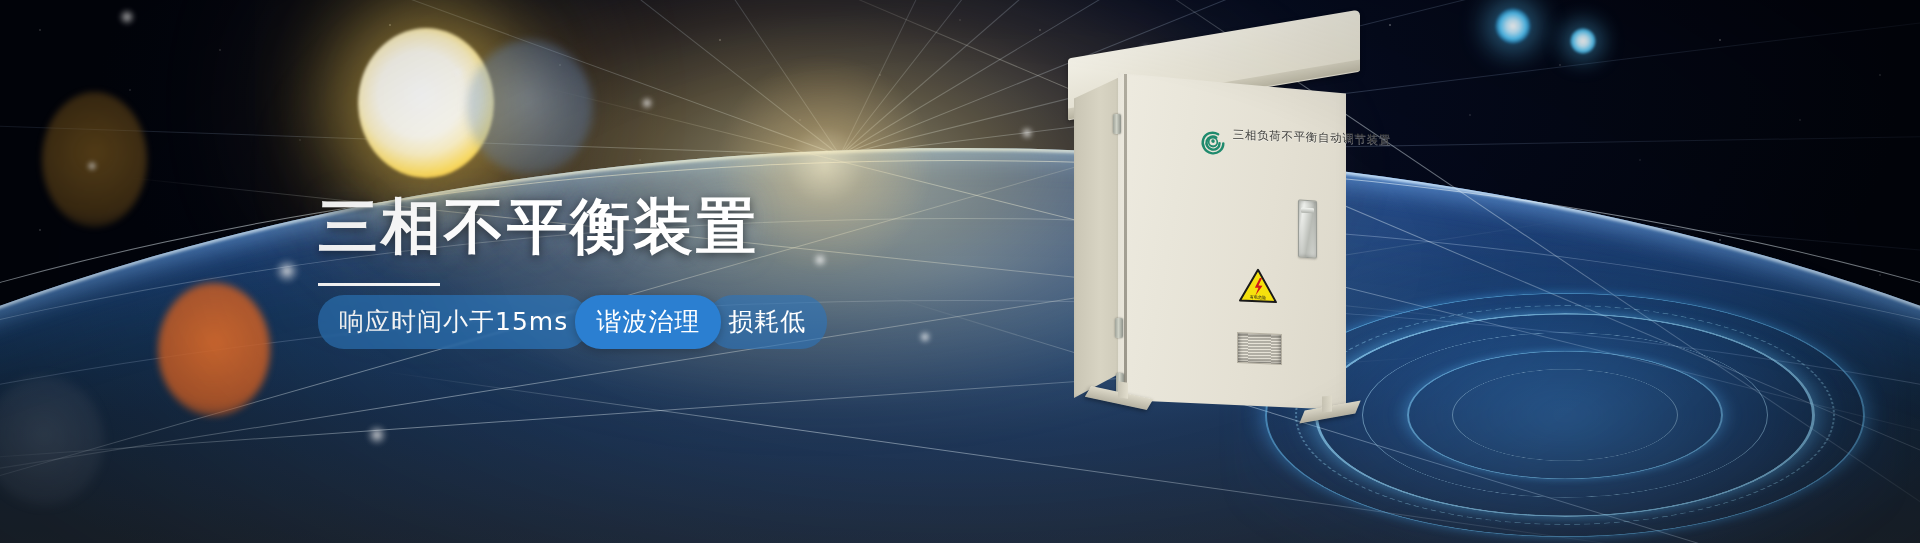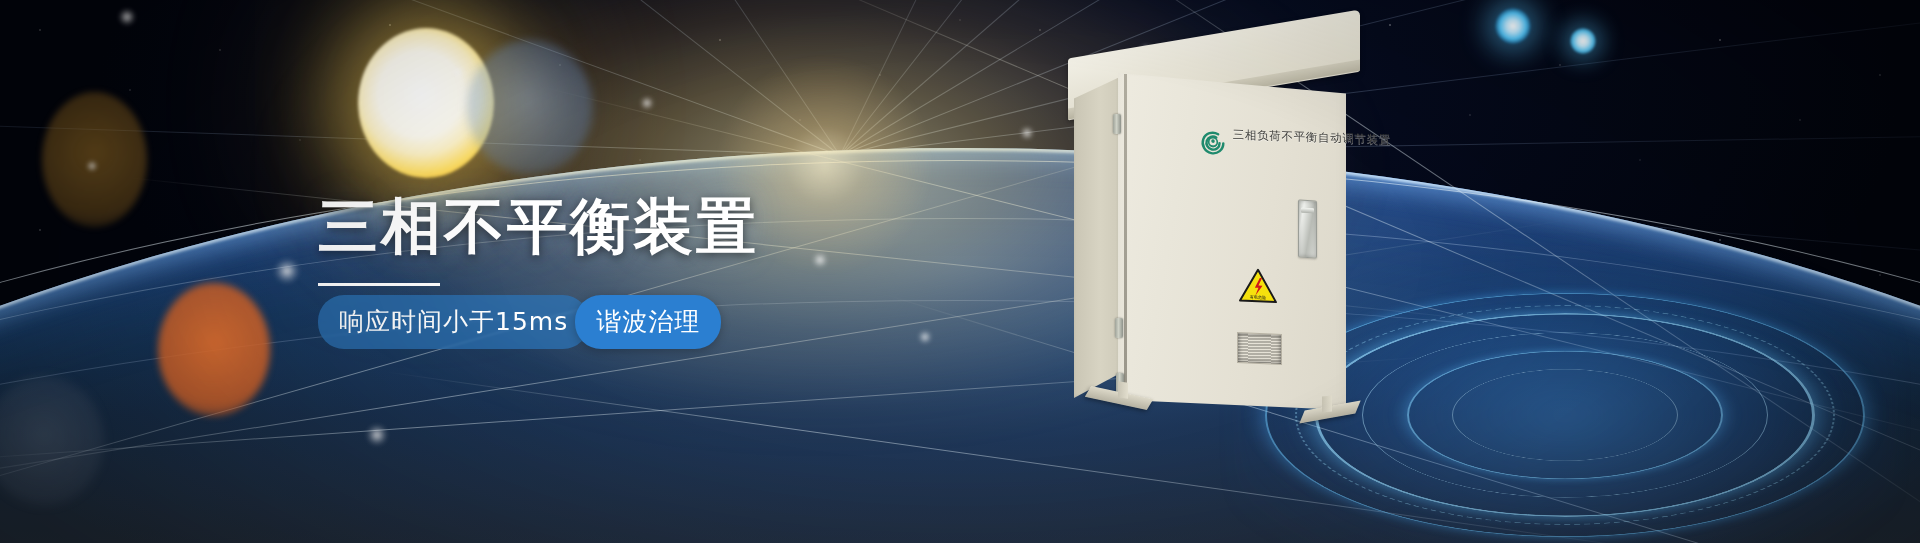--- a/index.html
+++ b/index.html
@@ -496,17 +496,18 @@
     <div class="cab-foot foot-right"></div>
     <div class="foot-post post-r"></div>
   </div>
 
   <div class="copy">
     <h1 class="headline">三相不平衡装置</h1>
     <hr class="rule">
     <div class="tags">
       <span class="tag soft">响应时间小于15ms</span>
       <span class="tag solid">谐波治理</span>
+      <span class="tag soft2">损耗低</span>
     </div>
   </div>
 
   <div class="layer vignette"></div>
 </div>
 
 </body></html>

